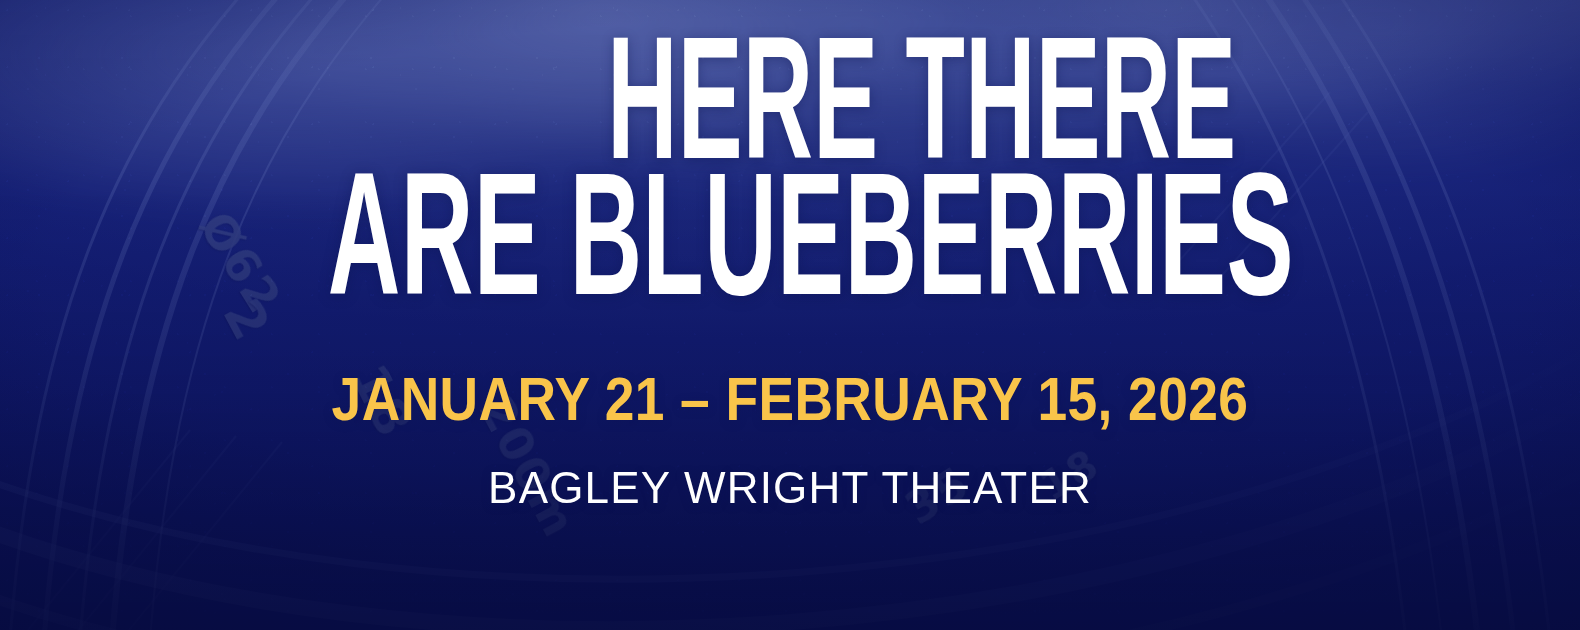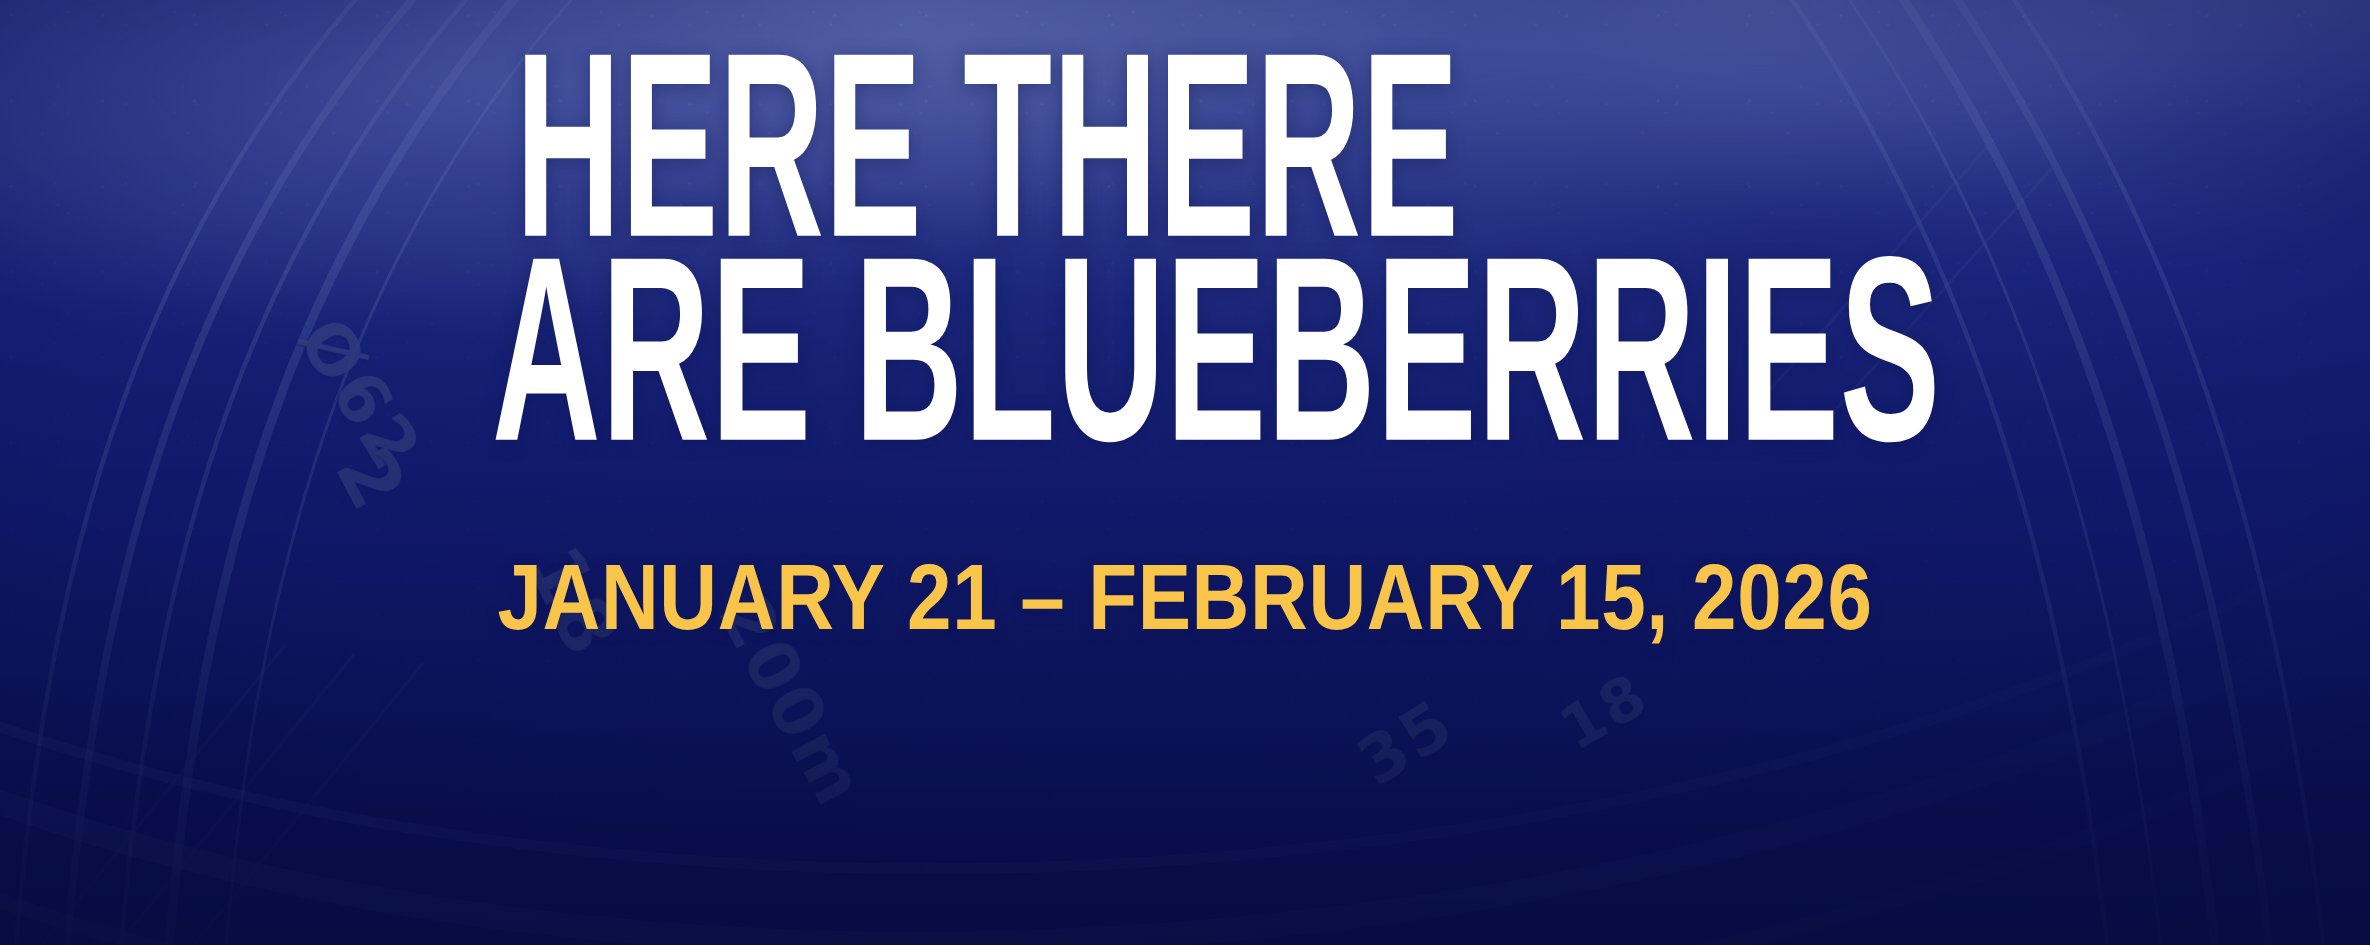--- a/index.html
+++ b/index.html
@@ -111,21 +111,21 @@
   }
 
   
 
   .content {
     position: absolute;
     inset: 0;
     display: flex;
     flex-direction: column;
     align-items: center;
-    text-align: left;
+    text-align: right;
   }
 
   .title-block {
     margin-top: 24px;
     width: 100%;
   }
 
   .title-line {
     display: block;
     color: #ffffff;
@@ -247,15 +247,16 @@
 
   <div class="content">
 
     <div class="title-block">
       <span class="title-line title-line-1">HERE THERE</span>
       <span class="title-line title-line-2">ARE BLUEBERRIES</span>
     </div>
 
     <div class="dates">JANUARY 21 – FEBRUARY 15, 2026</div>
 
+    <div class="venue">BAGLEY WRIGHT THEATER</div>
 
   </div>
 </div>
 
 </body></html>

